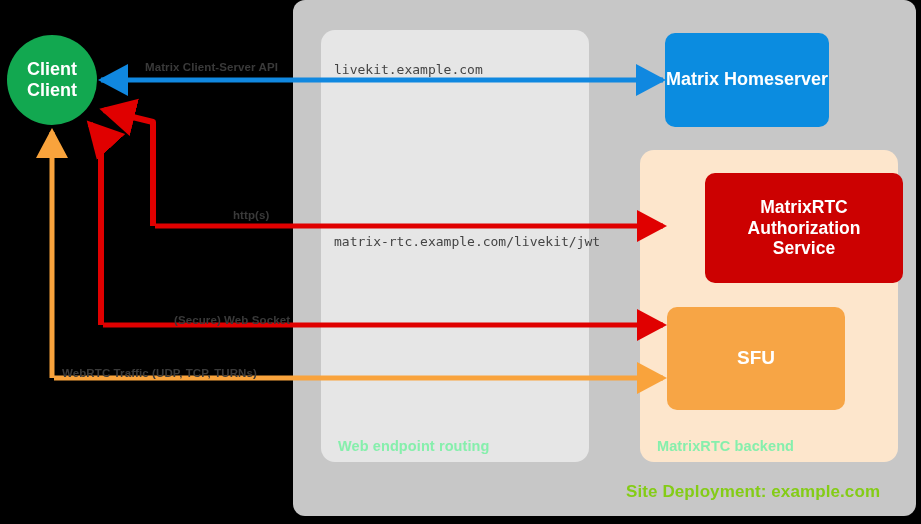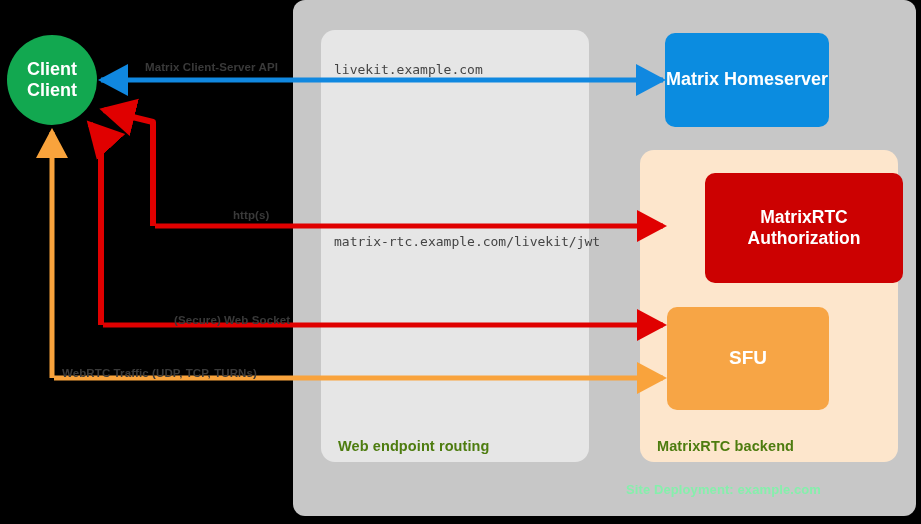--- a/index.html
+++ b/index.html
@@ -43,29 +43,29 @@
     width: 258px;
     height: 312px;
     background: #fde6cc;
     border-radius: 14px;
   }
 
   .panel-label {
     position: absolute;
     font-size: 14.5px;
     font-weight: bold;
-    color: #4d7c0f;
+    color: #86efac;
     letter-spacing: 0.1px;
     white-space: nowrap;
   }
   .label-web   { left: 338px; top: 438px; }
   .label-rtc   { left: 657px; top: 438px; }
   .label-site  {
     left: 626px; top: 482px;
-    font-size: 13px; color: #86efac;
+    font-size: 17px; color: #84cc16;
   }
 
   
   .node {
     position: absolute;
     display: flex;
     align-items: center;
     justify-content: center;
     text-align: center;
     color: #ffffff;
@@ -89,21 +89,21 @@
   .node-auth {
     left: 667px; top: 173px;
     width: 198px; height: 110px;
     background: #cc0101;
     border-radius: 10px;
     font-size: 17.5px;
     margin-left: 38px;
   }
   .node-sfu {
     left: 667px; top: 307px;
-    width: 162px; height: 103px;
+    width: 178px; height: 103px;
     background: #f7a545;
     border-radius: 10px;
     font-size: 19px;
   }
 
   
   #edges {
     position: absolute;
     left: 0; top: 0;
     width: 921px; height: 524px;
@@ -182,20 +182,21 @@
   </div>
 
   <div class="node node-homeserver">
     <span>Matrix Homeserver</span>
   </div>
 
   <div class="node node-auth">
     <div>
       <div>MatrixRTC</div>
       <div>Authorization</div>
+      <div>Service</div>
     </div>
   </div>
 
   <div class="node node-sfu">
     <span>SFU</span>
   </div>
 
   <div class="edge-label lbl-csapi">Matrix Client-Server API</div>
   <div class="edge-label lbl-https">http(s)</div>
   <div class="edge-label lbl-ws">(Secure) Web Socket</div>

